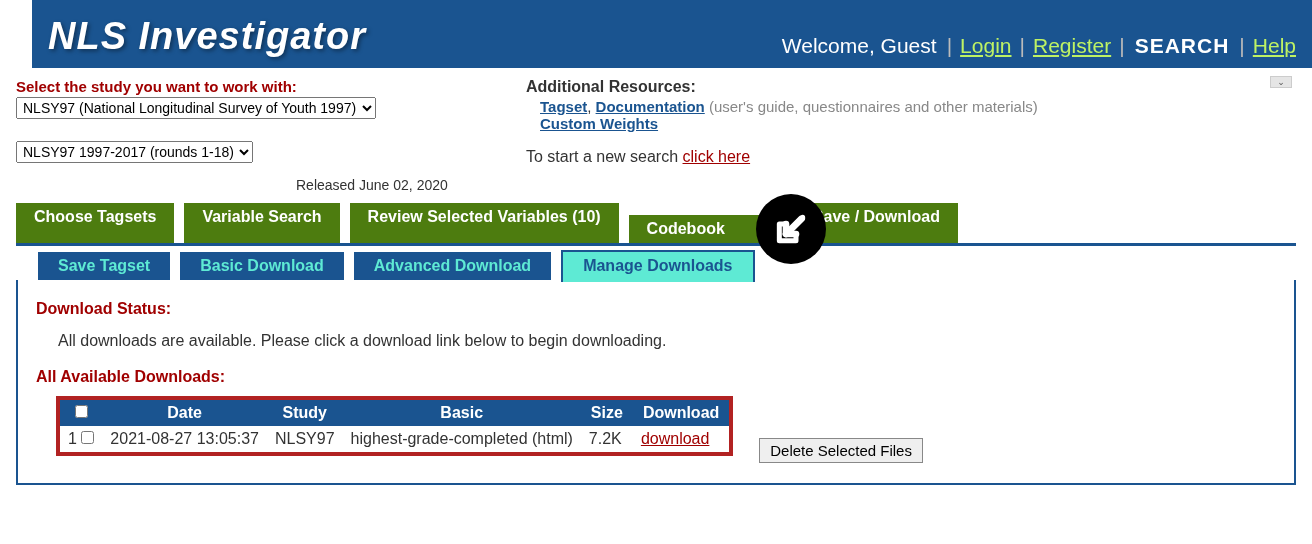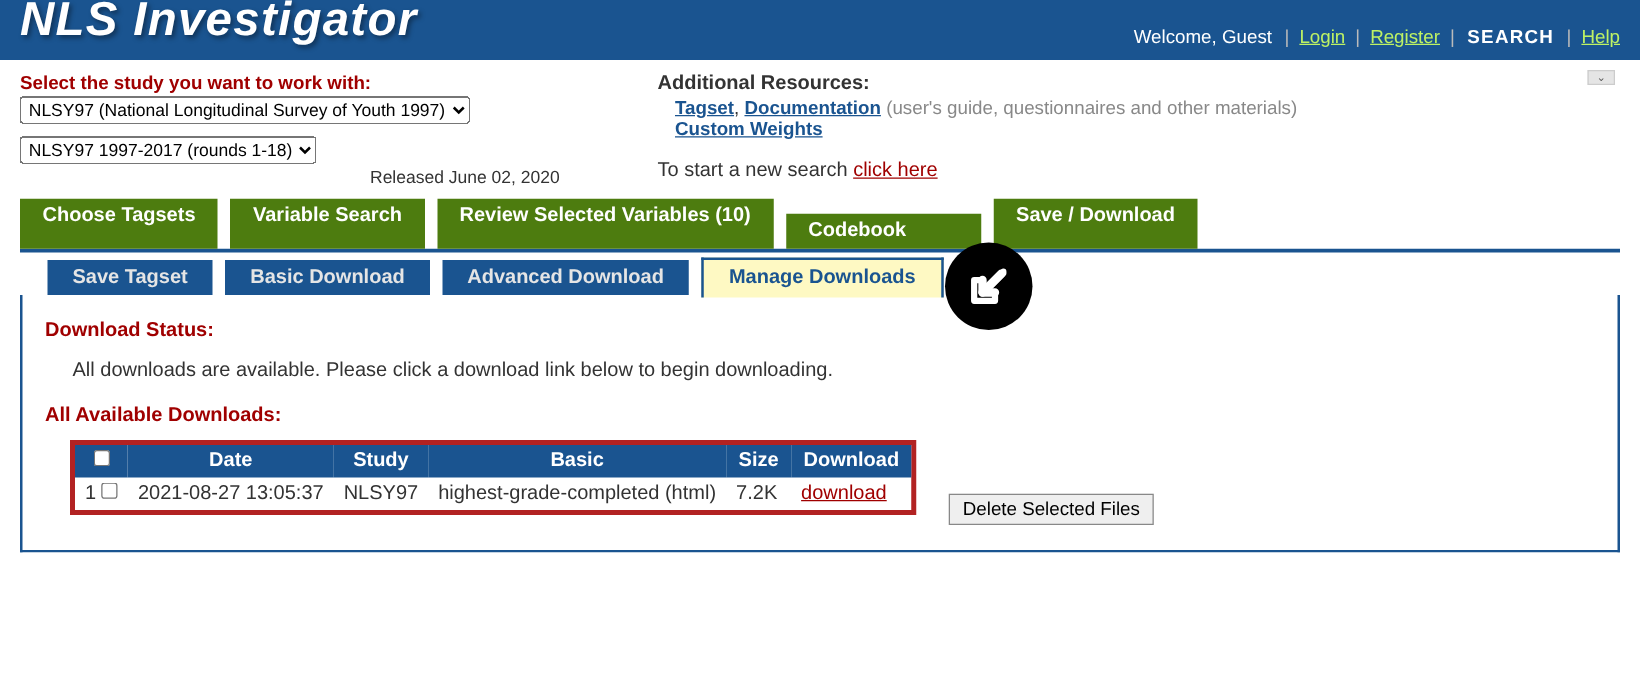--- a/index.html
+++ b/index.html
@@ -1,49 +1,49 @@
 <!DOCTYPE html>
 <html><head>
   <meta charset="utf-8">
   <style>
     * { box-sizing: border-box; margin: 0; padding: 0; }
     body { font-family: Arial, Helvetica, sans-serif; font-size: 14px; color: #333; width: 1312px; }
     
-    .header { background: #1a5490; color: white; display: flex; align-items: flex-end; justify-content: space-between; padding: 0 16px 10px 16px; height: 48px; }
+    .header { background: #1a5490; color: white; display: flex; align-items: flex-end; justify-content: space-between; padding: 0 16px 10px 16px; height: 68px; margin-left: 32px; }
     .logo { font-size: 38px; font-weight: bold; font-style: italic; text-shadow: 2px 2px 4px rgba(0,0,0,0.4); letter-spacing: 1px; }
-    .header-right { font-size: 15px; display: flex; align-items: flex-end; gap: 6px; }
+    .header-right { font-size: 21px; display: flex; align-items: flex-end; gap: 6px; }
     .header-right span { padding: 0 2px; }
     .header-right a { color: #bef264; text-decoration: underline; }
     .header-right .sep { color: #bbb; }
     .header-right .search-label { font-weight: bold; letter-spacing: 1px; }
     
     .top-section { display: flex; padding: 10px 16px 4px 16px; position: relative; }
     .left-col { width: 510px; }
     .right-col { flex: 1; }
     
     .section-label { color: #a00000; font-weight: bold; font-size: 15px; margin-bottom: 2px; }
-    select { font-size: 14px; padding: 1px 2px; margin-bottom: 10px; font-family: Arial; }
+    select { font-size: 14px; padding: 1px 2px; margin-bottom: 22px; font-family: Arial; }
     .released { font-size: 14px; padding-left: 280px; margin-top: -8px; }
     
     .additional-title { font-weight: bold; font-size: 16px; margin-bottom: 2px; }
     .res-line { padding-left: 14px; font-size: 15px; }
     .res-line a { color: #1a5490; text-decoration: underline; font-weight: bold; }
     .res-line .grey { color: #888; }
     
     .start-search { margin-top: 16px; font-size: 16px; }
     .start-search a { color: #a00000; text-decoration: underline; }
     
     .toggle-icon { position: absolute; right: 20px; top: 8px; background: #e5e5e5; border: 1px solid #ccc; width: 22px; height: 12px; display:flex; align-items:center; justify-content:center; font-size:9px; color:#555;}
     
     .tabs-main { display: flex; border-bottom: 3px solid #1a5490; margin: 6px 16px 0 16px; }
     .tabs-main .tab { background: #4d7c0f; color: white; font-weight: bold; font-size: 16px; padding: 5px 18px; margin-right: 10px; cursor: pointer; }
     
     .tabs-sub { display: flex; margin: 0 16px; padding-left: 22px; }
-    .tabs-sub .tab { background: #1a5490; color: #e5e5e5; font-weight: bold; font-size: 16px; padding: 5px 20px; margin-right: 10px; margin-top: 6px; cursor: pointer; }
-    .tabs-sub .tab.active { background: #fef9c3; color: #1a5490; border: 2px solid #1a5490; border-bottom: none; margin-bottom: -2px; margin-top: 4px; }
+    .tabs-sub .tab { background: #1a5490; color: #5eead4; font-weight: bold; font-size: 16px; padding: 5px 20px; margin-right: 10px; margin-top: 6px; cursor: pointer; }
+    .tabs-sub .tab.active { background: #5eead4; color: #1a5490; border: 2px solid #1a5490; border-bottom: none; margin-bottom: -2px; margin-top: 4px; }
     
     .content-wrap { margin: 0 16px 0 16px; border-left: 2px solid #1a5490; border-right: 2px solid #1a5490; border-bottom: 2px solid #1a5490; padding: 20px 18px 20px 18px; position: relative; }
     
     .status-title { color: #a00000; font-weight: bold; font-size: 16px; margin-bottom: 14px; }
     .status-msg { font-size: 16px; padding-left: 22px; margin-bottom: 18px; }
     .avail-title { color: #a00000; font-weight: bold; font-size: 16px; margin-bottom: 10px; }
     
     .table-wrap { border: 4px solid #b22222; display: inline-block; margin-left: 20px; }
     table { border-collapse: collapse; }
     thead tr { background: #1a5490; color: white; }

